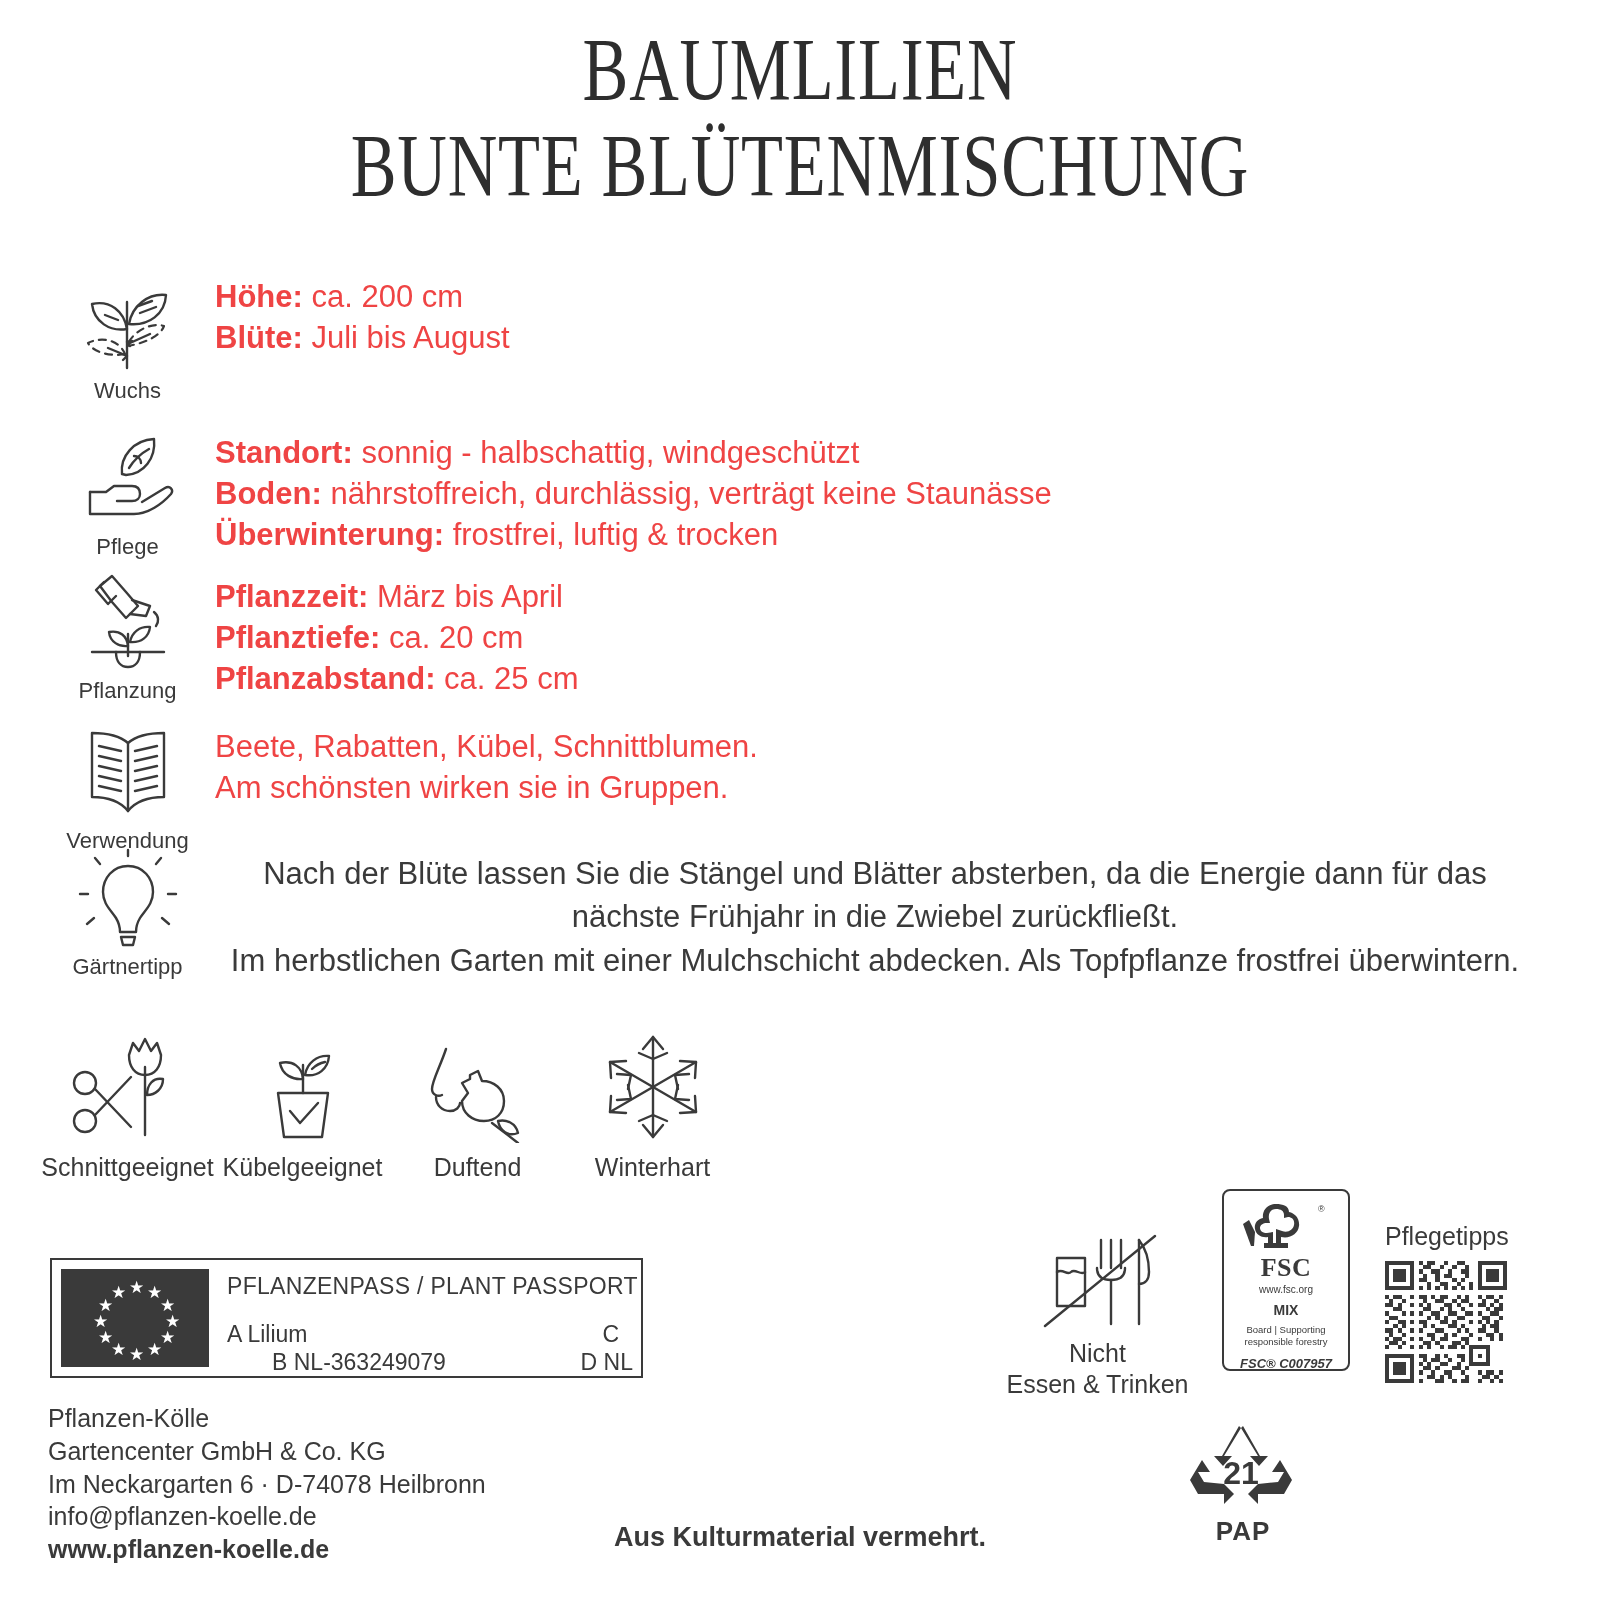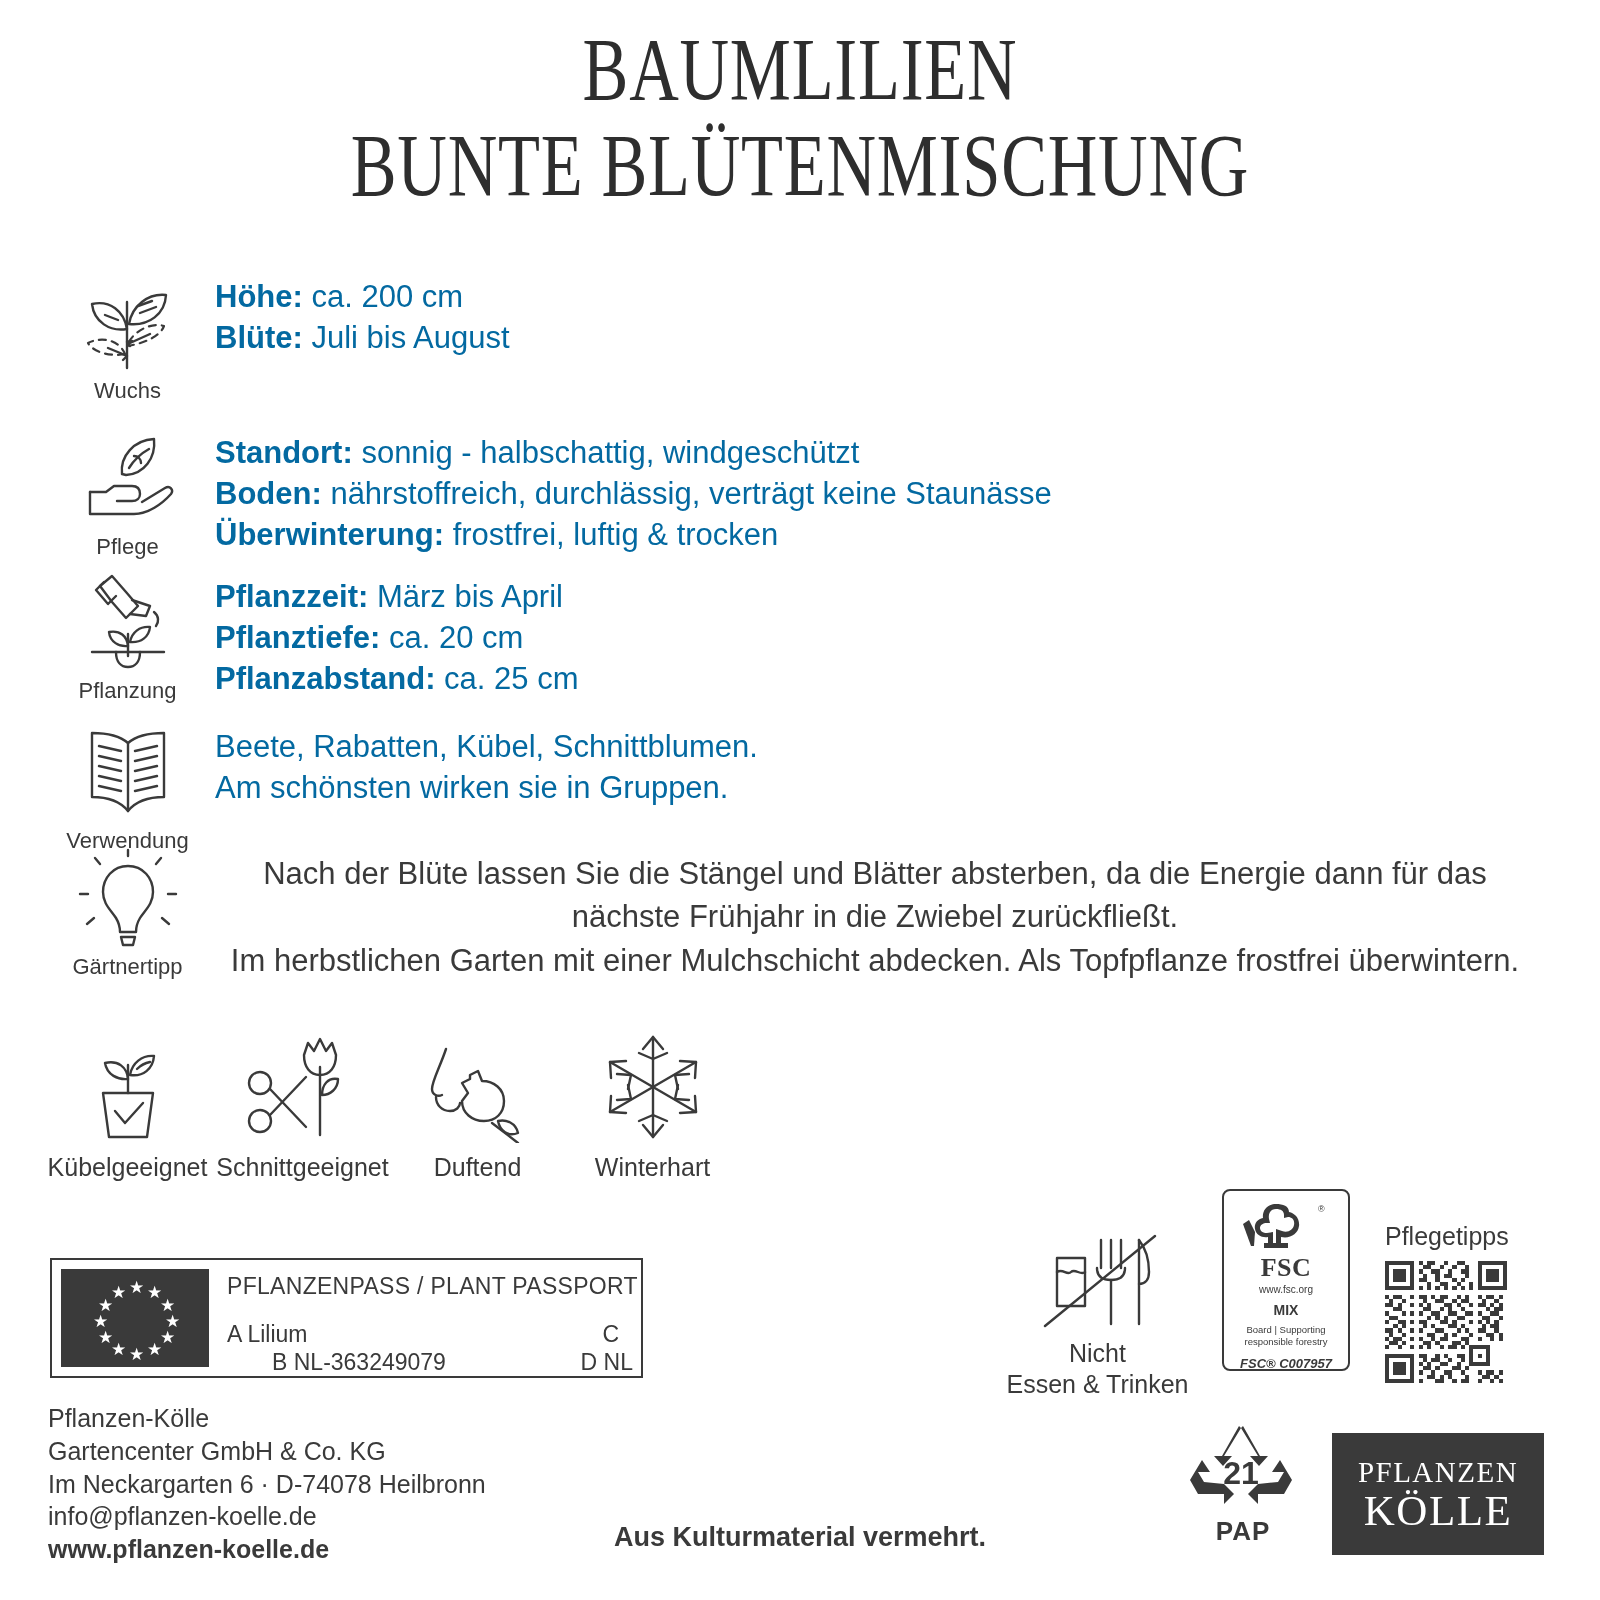--- a/index.html
+++ b/index.html
@@ -28,21 +28,21 @@
   .info-row { position: absolute; display: flex; align-items: flex-start; }
   .icon-col {
     width: 175px; min-width: 175px;
     display: flex; flex-direction: column; align-items: center;
   }
   .icon-col .glyph { height: 104px; display:flex; align-items:center; justify-content:center; }
   .icon-col .cap {
     font-size: 22px; color: #3a3a3a; margin-top: 2px; white-space: nowrap;
   }
   .text-col { padding-top: 4px; }
-  .text-col .line { font-size: 31px; line-height: 1.33; color: #0369a1; white-space: nowrap; }
+  .text-col .line { font-size: 31px; line-height: 1.33; color: #ef4444; white-space: nowrap; }
   .text-col .line b { font-weight: bold; }
   .text-col .wrapline { font-size: 31px; line-height: 1.40; color: #3a3a3a; text-align: center; }
 
   
   .features { position: absolute; left: 40px; top: 1025px; display: flex; }
   .feat { width: 175px; display: flex; flex-direction: column; align-items: center; }
   .feat .fglyph { height: 118px; display: flex; align-items: flex-end; justify-content: center; }
   .feat .flabel { font-size: 25px; margin-top: 10px; white-space: nowrap; }
 
   
@@ -255,45 +255,45 @@
     <div class="text-col" style="width:1320px;">
       <div class="wrapline">Nach der Blüte lassen Sie die Stängel und Blätter absterben, da die Energie dann für das nächste Frühjahr in die Zwiebel zurückfließt.</div>
       <div class="wrapline">Im herbstlichen Garten mit einer Mulchschicht abdecken. Als Topfpflanze frostfrei überwintern.</div>
     </div>
   </div>
 
   <div class="features">
 
     <div class="feat">
       <div class="fglyph">
-        <svg width="110" height="112" viewBox="0 0 110 112">
-          <path class="s" d="M55 34 L55 62"></path>
-          <path class="s" d="M55 48 C45 49 34 44 32 32 C45 29 54 36 55 48 Z"></path>
-          <path class="s" d="M57 44 C59 32 69 24 81 25 C80 38 70 46 57 44 Z"></path>
-          <path class="s" d="M64 38 C68 34 72 32 77 31"></path>
-          <path class="s" d="M30 62 L80 62 L74 106 L36 106 Z"></path>
-          <path class="s" d="M42 80 L52 92 L70 72" stroke-width="3"></path>
-        </svg>
-      </div>
-      <div class="flabel">Kübelgeeignet</div>
-    </div>
-
-    <div class="feat">
-      <div class="fglyph">
         <svg width="130" height="112" viewBox="0 0 130 112">
           <path class="s" d="M82 36 L82 104"></path>
           <path class="s" d="M66 24 L70 12 L76 20 L82 8 L88 20 L94 12 L98 24 C98 36 92 44 82 44 C72 44 66 36 66 24 Z"></path>
           <path class="s" d="M84 64 C92 64 100 58 100 48 C90 46 84 54 84 64 Z"></path>
           <circle class="s" cx="22" cy="52" r="11"></circle>
           <circle class="s" cx="22" cy="90" r="11"></circle>
           <path class="s" d="M32 58 L68 96"></path>
           <path class="s" d="M32 84 L68 46"></path>
         </svg>
       </div>
       <div class="flabel">Schnittgeeignet</div>
+    </div>
+
+    <div class="feat">
+      <div class="fglyph">
+        <svg width="110" height="112" viewBox="0 0 110 112">
+          <path class="s" d="M55 34 L55 62"></path>
+          <path class="s" d="M55 48 C45 49 34 44 32 32 C45 29 54 36 55 48 Z"></path>
+          <path class="s" d="M57 44 C59 32 69 24 81 25 C80 38 70 46 57 44 Z"></path>
+          <path class="s" d="M64 38 C68 34 72 32 77 31"></path>
+          <path class="s" d="M30 62 L80 62 L74 106 L36 106 Z"></path>
+          <path class="s" d="M42 80 L52 92 L70 72" stroke-width="3"></path>
+        </svg>
+      </div>
+      <div class="flabel">Kübelgeeignet</div>
     </div>
 
     <div class="feat">
       <div class="fglyph">
         <svg width="120" height="112" viewBox="0 0 120 112">
           <path class="s" d="M28 18 C22 36 14 50 14 58 C14 64 20 66 24 64"></path>
           <path class="s" d="M18 66 C18 74 24 80 32 80 C38 80 42 76 42 72"></path>
           <path class="s" d="M52 44 L52 48 L44 52 L50 62 L44 70 C44 82 54 90 66 90 C78 90 86 82 86 70 C86 58 76 50 64 50 L60 40 Z"></path>
           <path class="s" d="M74 92 L100 112"></path>
           <path class="s" d="M80 90 C88 88 98 92 100 102 C90 106 82 100 80 90 Z"></path>
@@ -622,18 +622,14 @@
           <path d="M36 62 L36 82 L46 72 Z"></path>
           <path d="M90 60 L96 50 L84 50 L92 38 L104 58 L96 72 L70 72 L70 62 Z"></path>
           <path d="M70 62 L70 82 L60 72 Z"></path>
         </g>
         <text x="53" y="62" text-anchor="middle" font-size="32" font-weight="bold" fill="#3a3a3a" font-family="Liberation Sans, sans-serif">21</text>
       </svg>
     </div>
     <div class="paplabel">PAP</div>
   </div>
 
-  <div class="brand">
-    <div class="b1">PFLANZEN</div>
-    <div class="b2">KÖLLE</div>
-  </div>
 
 </div>
 
 </body></html>

